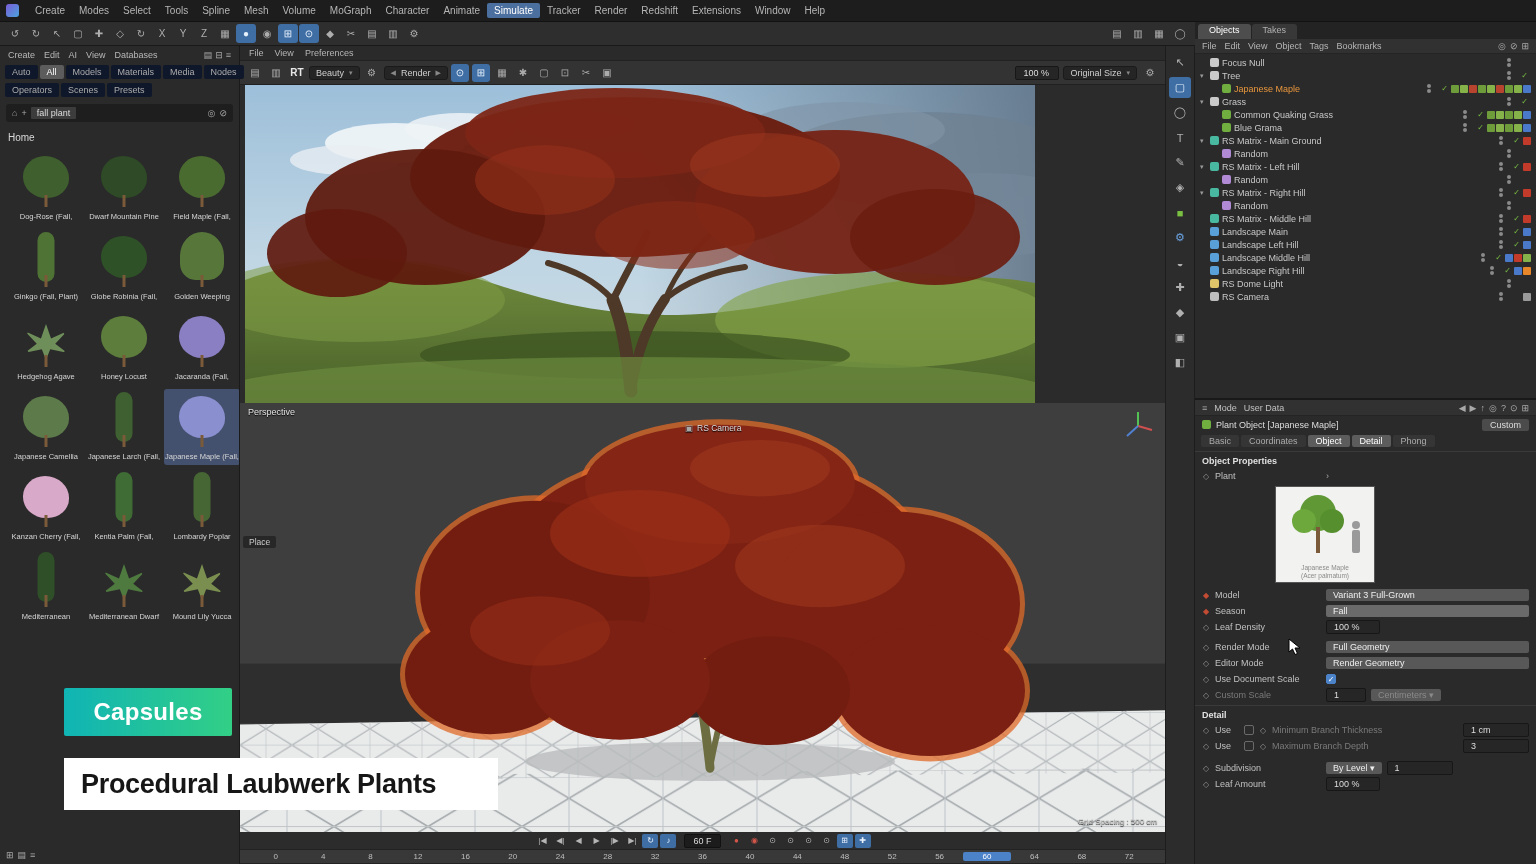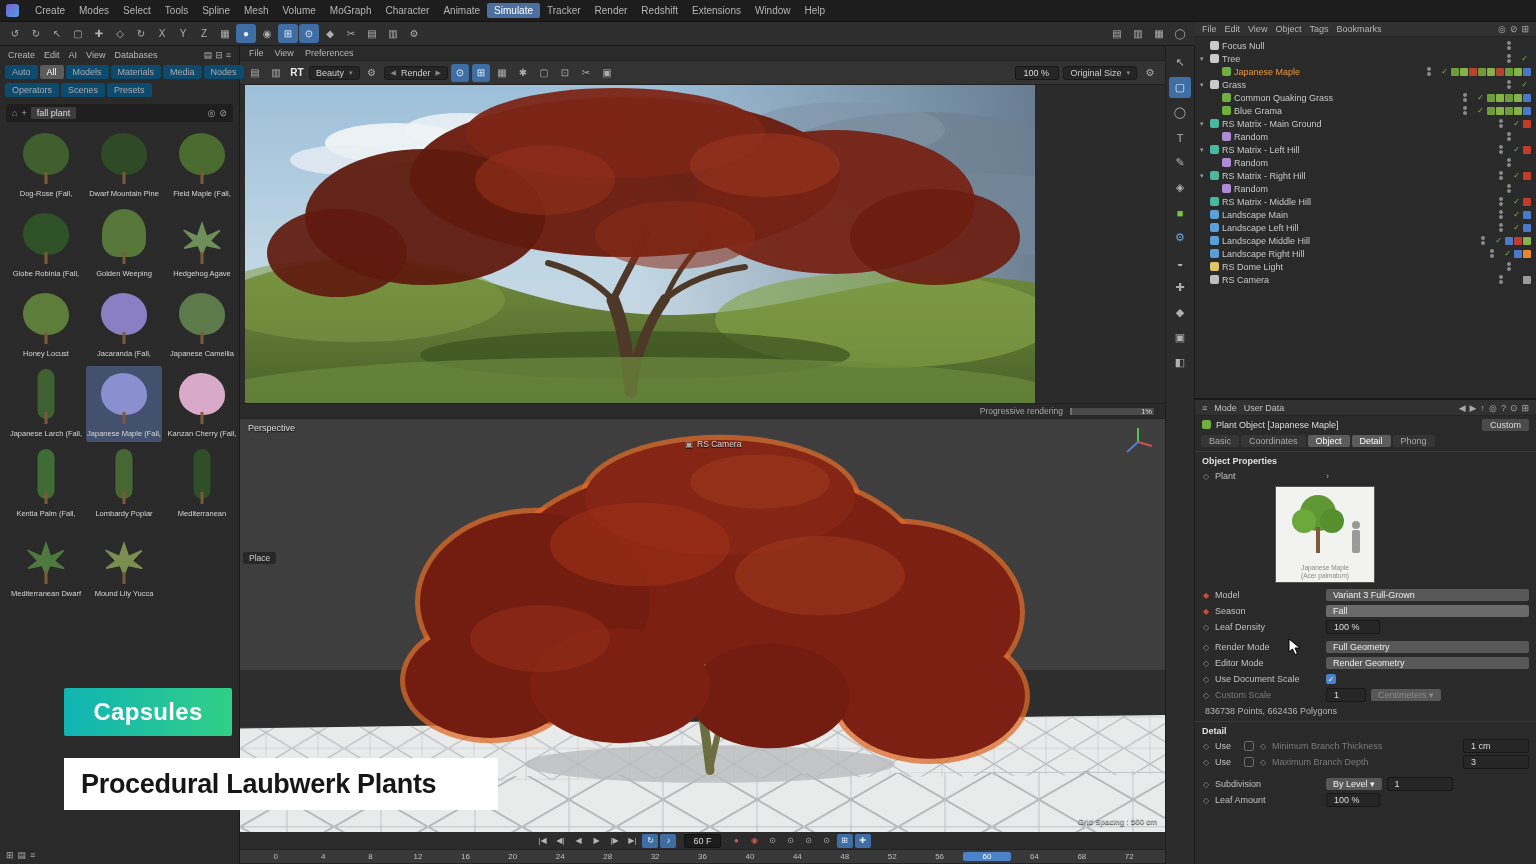--- a/index.html
+++ b/index.html
@@ -14,21 +14,21 @@
   
   .toolbar{position:absolute;left:0;top:22px;width:1195px;height:24px;background:#2e2e2e;border-bottom:1px solid #191919;display:flex;align-items:center;padding:0 5px;gap:1px;z-index:5}
   .tbtn{min-width:20px;height:19px;border-radius:3px;display:flex;align-items:center;justify-content:center;color:#aeaeae;font-size:10px;padding:0 3px}
   .tbtn.on{background:#3f6ea5;color:#e6f0fb}
   .tb-right{margin-left:auto;display:flex;gap:1px}
   
   .asset{position:absolute;left:0;top:46px;width:240px;bottom:0;background:#2a2a2a;border-right:1px solid #1a1a1a;display:flex;flex-direction:column;z-index:4}
   .ap-menu{display:flex;gap:9px;padding:4px 8px 3px;color:#b8b8b8;align-items:center}
   .ap-menu .sp{margin-left:auto;display:flex;gap:3px}
   .ap-tabs{display:flex;gap:2px;padding:2px 5px}
-  .ap-tab{padding:2px 7px;border-radius:2px;background:#0c4a6e;color:#ababab}
+  .ap-tab{padding:2px 7px;border-radius:2px;background:#0f172a;color:#ababab}
   .ap-tab.active{background:#5c5c5c;color:#fff}
   .ap-search{display:flex;align-items:center;gap:4px;margin:5px 6px 2px;background:#1e1e1e;border-radius:3px;padding:3px 6px}
   .chip-tag{background:#3c3c3c;border-radius:1px;padding:1px 6px;color:#ddd}
   .ap-section{padding:8px 8px 4px;color:#d8d8d8;font-size:10px}
   .ap-grid{flex:1;display:grid;grid-template-columns:repeat(3,1fr);gap:4px 2px;padding:2px 8px;align-content:start;overflow:hidden}
   .thumb{display:flex;flex-direction:column;align-items:center;padding:3px 1px;border-radius:3px}
   .thumb.selected{background:#44516e}
   .blob{width:56px;height:58px;position:relative}
   .crown{position:absolute;left:50%;top:4px;transform:translateX(-50%);width:46px;height:42px;background:var(--c,#4a6b30);border-radius:48% 52% 46% 50%}
   .crown.column{width:17px;height:50px;border-radius:9px;top:0}
@@ -206,20 +206,21 @@
     </div>
   <div class="ap-search">
     <span class="icon">⌂</span>
     <span class="icon">+</span>
     <span class="chip-tag">fall plant</span>
     <span style="margin-left:auto;display:flex;gap:4px">
       <span class="icon">◎</span>
       <span class="icon">⊘</span>
     </span>
   </div>
+  <div class="ap-section">Home</div>
   <div class="ap-grid">
 
       <div class="thumb">
         <span class="blob">
           <span class="crown round" style="--c: #3f5f2e;"></span>
           <span class="trunk"></span>
         </span>
         <span class="thumb-label">Dog-Rose (Fall, Plant)</span>
       </div>
 
@@ -232,20 +233,27 @@
       </div>
 
       <div class="thumb">
         <span class="blob">
           <span class="crown round" style="--c: #4a6b30;"></span>
           <span class="trunk"></span>
         </span>
         <span class="thumb-label">Field Maple (Fall, Plant)</span>
       </div>
 
+      <div class="thumb">
+        <span class="blob">
+          <span class="crown column" style="--c: #4f7334;"></span>
+          <span class="trunk"></span>
+        </span>
+        <span class="thumb-label">Ginkgo (Fall, Plant)</span>
+      </div>
 
       <div class="thumb">
         <span class="blob">
           <span class="crown round" style="--c: #2f5128;"></span>
           <span class="trunk"></span>
         </span>
         <span class="thumb-label">Globe Robinia (Fall, Pl...</span>
       </div>
 
       <div class="thumb">
@@ -440,27 +448,20 @@
       <ellipse cx="370" cy="48" rx="150" ry="45" fill="#7c2616" opacity=".95"></ellipse>
       <ellipse cx="92" cy="168" rx="70" ry="44" fill="#5f1a0e" opacity=".92"></ellipse>
       <ellipse cx="690" cy="152" rx="85" ry="48" fill="#6b1d10" opacity=".92"></ellipse>
       <ellipse cx="300" cy="95" rx="70" ry="35" fill="#92301b" opacity=".6"></ellipse>
       <ellipse cx="520" cy="80" rx="75" ry="32" fill="#a03a20" opacity=".5"></ellipse>
       <ellipse cx="430" cy="150" rx="80" ry="34" fill="#8a2b18" opacity=".55"></ellipse>
       <ellipse cx="390" cy="308" rx="420" ry="36" fill="#6c8a3e" opacity=".7"></ellipse>
     </svg>
   </div>
 
-  <div class="progress-row">
-    <span>Progressive rendering</span>
-    <span class="pbar">
-      <span class="fill"></span>
-      <span class="pct">1%</span>
-    </span>
-  </div>
 
   <div class="persp">
     <svg width="100%" height="100%" viewBox="0 0 925 395" preserveAspectRatio="none">
       <defs>
         <pattern id="frac" width="52" height="30" patternUnits="userSpaceOnUse">
           <path d="M0 15 L26 0 L52 15 L26 30 Z" fill="none" stroke="#aeb3b6" stroke-width="1"></path>
           <path d="M26 0 L26 30 M0 15 L52 15" stroke="#c6cacd" stroke-width=".7"></path>
         </pattern>
         <pattern id="frac2" width="94" height="52" patternUnits="userSpaceOnUse">
           <path d="M0 26 L47 0 L94 26 L47 52 Z" fill="none" stroke="#a5aaad" stroke-width="1.4"></path>
@@ -569,20 +570,25 @@
     <span class="sbtn">◒</span>
     <span class="sbtn">✚</span>
     <span class="sbtn">◆</span>
     <span class="sbtn">▣</span>
     <span class="sbtn">◧</span>
   </div>
 
 <div class="rcol">
 
   <div class="om">
+    <div class="tabsrow">
+
+    <span class="tab active">Objects</span>
+        <span class="tab">Takes</span>
+      </div>
     <div class="om-menu">
       <span>File</span>
       <span>Edit</span>
       <span>View</span>
       <span>Object</span>
       <span>Tags</span>
       <span>Bookmarks</span>
       <span class="sp">
         <span class="icon">◎</span>
         <span class="icon">⊘</span>
@@ -932,21 +938,20 @@
       <span class="amark">◇</span>
       <span class="alabel">Use Document Scale</span>
       <span class="cb checked">✓</span>
     </div>
     <div class="arow">
       <span class="amark">◇</span>
       <span class="alabel dim">Custom Scale</span>
       <span class="field dim" style="min-width:40px">1</span>
       <span class="val-dd" style="flex:0 0 auto;color:#8a8a8a"><span>Centimeters</span>&nbsp;<span class="car">▾</span></span>
     </div>
-    <div class="stats">836738 Points, 662436 Polygons</div>
     <div class="sechead">Detail</div>
 
     <div class="arow">
       <span class="amark">◇</span>
       <span style="width:24px;color:#c0c0c0">Use</span>
       <span class="cb"></span>
       <span class="amark">◇</span>
       <span class="alabel dim" style="flex:1">Minimum Branch Thickness</span>
       <span class="field dim" style="min-width:66px">1 cm</span>
     </div>

